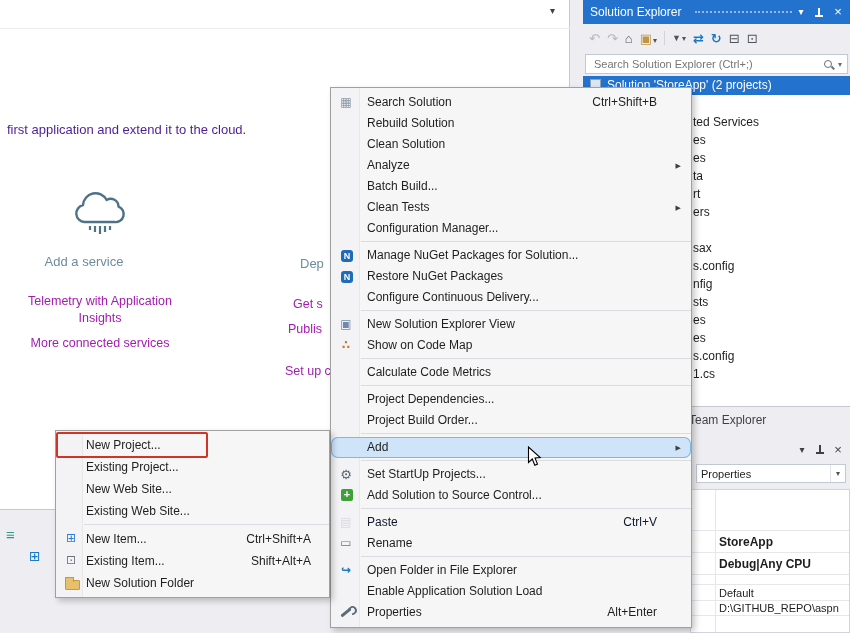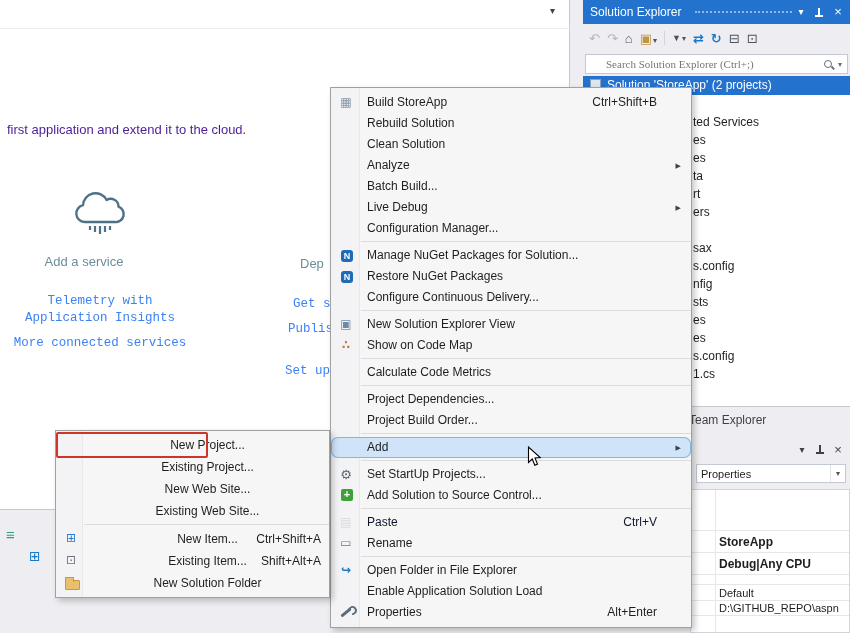--- a/index.html
+++ b/index.html
@@ -7,21 +7,21 @@
   body { font-family:"Liberation Sans","DejaVu Sans",sans-serif; font-size:12px; color:#1e1e1e; }
   #app { position:relative; width:850px; height:633px; background:#eeeef2; overflow:hidden; }
 
   
   .editor { position:absolute; left:0; top:0; width:570px; height:509px; background:#fff; border-right:1px solid #c6c8d0; }
   .topline { position:absolute; left:0; top:28px; width:570px; height:1px; background:#ececec; }
   .doc-dd { position:absolute; left:550px; top:5px; font-size:10px; color:#3f3f46; cursor:default; }
   .intro { position:absolute; left:7px; top:122px; font-size:13px; color:#4c1d95; white-space:nowrap; }
   .cloud { position:absolute; left:68px; top:182px; }
   .svc-label { position:absolute; left:4px; top:254px; width:160px; text-align:center; font-size:13px; color:#6b8d9c; }
-  .link { color:#3b82f6; cursor:pointer;font-family:Liberation Mono, monospace; }
+  .link { color:#a21caf; cursor:pointer; }
   .link1 { position:absolute; left:10px; top:293px; width:180px; text-align:center; font-size:12.5px; line-height:17px; }
   .link2 { position:absolute; left:10px; top:336px; width:180px; text-align:center; font-size:12.5px; }
   .col2h { position:absolute; left:300px; top:256px; font-size:13px; color:#6b8d9c; white-space:nowrap; }
   .l-gets { position:absolute; left:293px; top:297px; font-size:12.5px; white-space:nowrap; }
   .l-publis { position:absolute; left:288px; top:322px; font-size:12.5px; white-space:nowrap; }
   .l-setup { position:absolute; left:285px; top:364px; font-size:12.5px; white-space:nowrap; }
 
   
   .bottom-panel { position:absolute; left:0; top:509px; width:570px; height:124px; background:#eeeef2; border-top:1px solid #c6c8d0; }
   .bp-ic1 { position:absolute; left:6px; top:16px; font-size:15px; color:#2f9b8f; }
@@ -41,21 +41,21 @@
   .pin.dark::after { background:#3f3f46; }
   .se-close { right:3px; font-size:13px; }
   .se-toolbar { position:absolute; left:0; top:24px; right:0; height:28px; background:#eeeef2; display:flex; align-items:center; padding-left:6px; gap:7px; }
   .tbi { font-size:13px; cursor:pointer; line-height:1; }
   .tb-gray { color:#b2b7bf; } .tb-dark { color:#4f545c; } .tb-blue { color:#1a79c4; font-weight:bold; } .tb-gold { color:#c09544; }
   .tb-small { font-size:9px; }
   .has-dd::after { content:"▾"; font-size:8px; color:#4f545c; margin-left:1px; }
   .tb-sep { width:1px; height:14px; background:#cfd3da; }
   .se-search { position:absolute; left:0; top:52px; right:0; height:24px; background:#eeeef2; }
   .sbx { display:flex; align-items:center; margin:2px; border:1px solid #c3c9d4; background:#fff; height:20px; }
-  .sbx input { flex:1; border:0; outline:0; font-size:11px; padding:0 20px; color:#333; background:transparent; font-family:Liberation Serif, serif; }
+  .sbx input { flex:1; border:0; outline:0; font-size:11px; padding:0 8px; color:#333; background:transparent; font-family:Liberation Sans, sans-serif; }
   .sbx input::placeholder { color:#767676; opacity:1; }
   .sic { width:8px; height:8px; border:1.5px solid #6a6f77; border-radius:50%; position:relative; margin-right:6px; }
   .sic::after { content:""; position:absolute; width:4px; height:1.5px; background:#6a6f77; transform:rotate(45deg); right:-4px; bottom:-1px; }
   .sdd { font-size:8px; color:#6a6f77; padding-right:5px; }
   .se-tree { position:absolute; left:0; top:76px; right:0; bottom:27px; background:#fff; overflow:hidden; }
   .trow { height:18px; line-height:18px; padding-left:110px; white-space:nowrap; cursor:default; }
   .trow.sel { height:19px; line-height:19px; background:#2272ce; color:#fff; padding-left:24px; position:relative; }
   .sol-ic { position:absolute; left:7px; top:3px; width:11px; height:13px; background:#dce6f2; border:1px solid #8fa0b5; }
   .se-tabs { position:absolute; left:0; bottom:0; right:0; height:27px; background:#eeeef2; border-top:1px solid #c6c8d0; display:flex; }
   .se-tab1 { width:100px; padding:6px 0 0 6px; overflow:hidden; white-space:nowrap; color:#2272ce; }
@@ -101,24 +101,24 @@
   .ic-rename::before { content:"▭"; color:#6a7480; }
   .ic-openfolder::before { content:"↪"; color:#1a79c4; font-weight:bold; }
   .ic-wrench::before { content:""; position:absolute; left:4px; top:9px; width:12px; height:3px; background:#5a6b7b; border-radius:1px; transform:rotate(-40deg); }
   .ic-wrench::after { content:""; position:absolute; left:12px; top:4px; width:5px; height:5px; border:2px solid #5a6b7b; border-radius:50%; border-left-color:transparent; transform:rotate(-40deg); }
   .ic-newitem::before { content:"⊞"; color:#2b7cd3; }
   .ic-extitem::before { content:"⊡"; color:#6a7480; }
   .ic-folder::before { content:""; position:absolute; left:4px; top:8px; width:13px; height:8px; background:#e8c06c; border:1px solid #bf9a4a; border-radius:1px; }
   .ic-folder::after { content:""; position:absolute; left:4px; top:5px; width:7px; height:4px; background:#e8c06c; border:1px solid #bf9a4a; border-bottom:none; }
 
   
-  .submenu { position:absolute; left:55px; top:430px; width:275px; background:#f6f6f6; border:1px solid #a0a0a0; padding:3px 0; box-shadow:3px 3px 6px rgba(0,0,0,.22); z-index:21;text-align:center; }
+  .submenu { position:absolute; left:55px; top:430px; width:275px; background:#f6f6f6; border:1px solid #a0a0a0; padding:3px 0; box-shadow:3px 3px 6px rgba(0,0,0,.22); z-index:21; }
   .submenu::before { content:""; position:absolute; left:0; top:0; bottom:0; width:26px; background:#f3f3f5; border-right:1px solid #e8e8ea; }
   .smi { position:relative; height:22px; line-height:22px; padding-left:30px; white-space:nowrap; cursor:pointer; }
-  .smi .sc { position:absolute; right:8px; top:0; }
+  .smi .sc { position:absolute; right:18px; top:0; }
   .ssep { height:1px; background:#dadce0; margin:2px 0 3px 28px; }
 
   .redbox { position:absolute; left:56px; top:432px; width:152px; height:26px; border:2px solid #cf3429; border-radius:2px; z-index:22; }
   .cursor { position:absolute; left:527px; top:446px; z-index:23; }
 </style>
 </head>
 <body>
 
 <div id="app">
 
@@ -219,26 +219,26 @@
     <div class="prows">
       <div class="prow b">StoreApp</div>
       <div class="prow b">Debug|Any CPU</div>
       <div class="pspacer"></div>
       <div class="prow s">Default</div>
       <div class="prow s last">D:\GITHUB_REPO\aspn</div>
     </div>
   </div>
 
   <div class="menu">
-    <div class="mi"><span class="ic ic-build"></span><span class="lbl">Build StoreApp</span><span class="sc">Ctrl+Shift+B</span></div>
+    <div class="mi"><span class="ic ic-build"></span><span class="lbl">Search Solution</span><span class="sc">Ctrl+Shift+B</span></div>
     <div class="mi"><span class="lbl">Rebuild Solution</span></div>
     <div class="mi"><span class="lbl">Clean Solution</span></div>
     <div class="mi sub"><span class="lbl">Analyze</span></div>
     <div class="mi"><span class="lbl">Batch Build...</span></div>
-    <div class="mi sub"><span class="lbl">Live Debug</span></div>
+    <div class="mi sub"><span class="lbl">Clean Tests</span></div>
     <div class="mi"><span class="lbl">Configuration Manager...</span></div>
     <div class="msep"></div>
     <div class="mi"><span class="ic ic-nuget"></span><span class="lbl">Manage NuGet Packages for Solution...</span></div>
     <div class="mi"><span class="ic ic-nuget2"></span><span class="lbl">Restore NuGet Packages</span></div>
     <div class="mi"><span class="lbl">Configure Continuous Delivery...</span></div>
     <div class="msep"></div>
     <div class="mi"><span class="ic ic-view"></span><span class="lbl">New Solution Explorer View</span></div>
     <div class="mi"><span class="ic ic-codemap"></span><span class="lbl">Show on Code Map</span></div>
     <div class="msep"></div>
     <div class="mi"><span class="lbl">Calculate Code Metrics</span></div>

